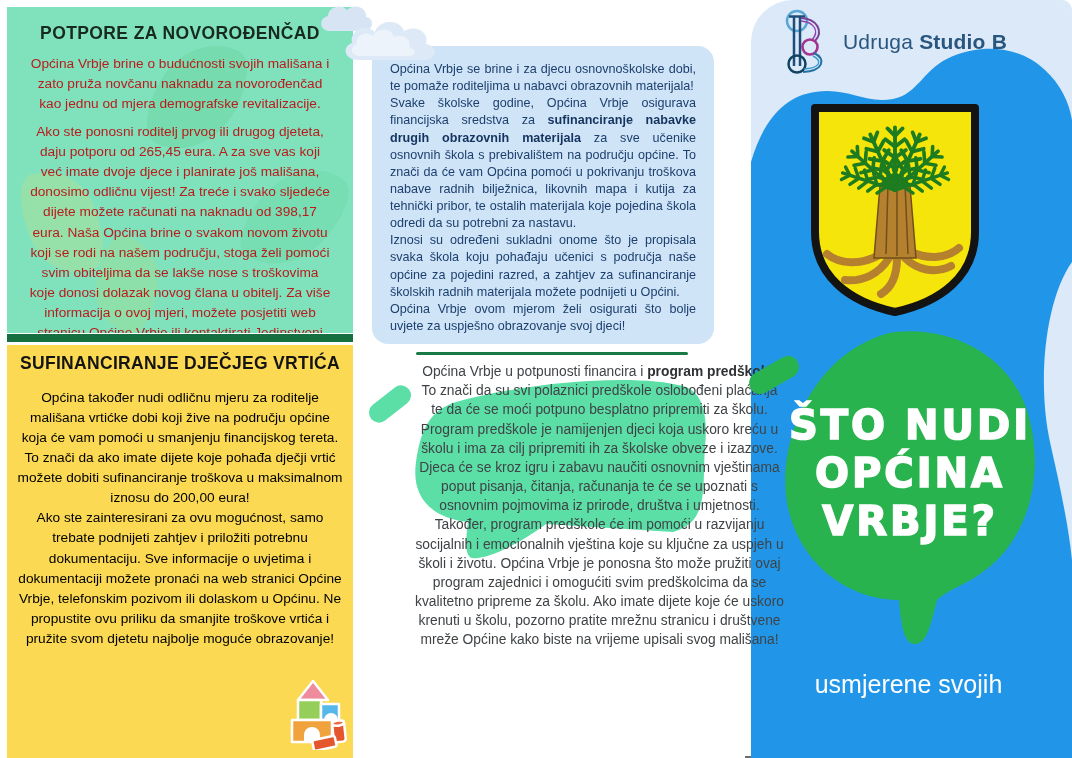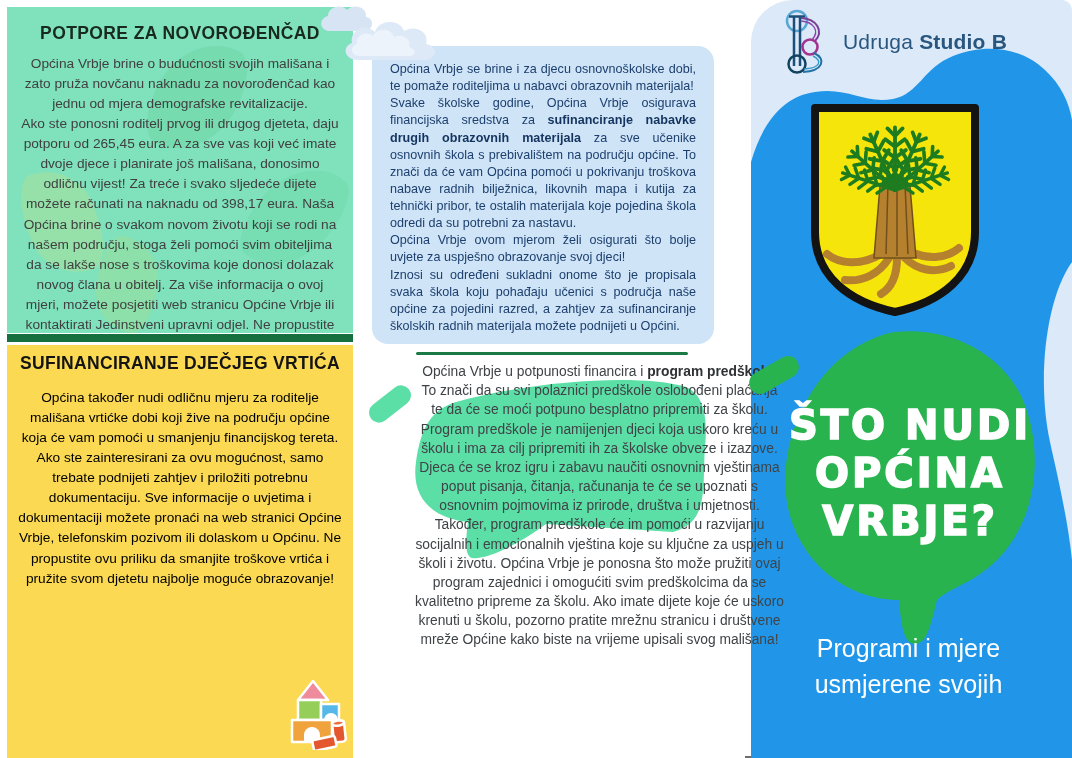--- a/index.html
+++ b/index.html
@@ -4,21 +4,21 @@
 <style>
   html,body{margin:0;padding:0;background:#888;}
   .page{position:relative;width:1072px;height:758px;background:#ffffff;overflow:hidden;
         font-family:"Liberation Sans",sans-serif;box-shadow:inset 0 0 0 2px #6e6e6e;}
 
   
   .col-left{position:absolute;left:0;top:0;width:360px;height:758px;background:#fff;}
   .green-panel{position:absolute;left:7px;top:7px;width:346px;height:326px;background:#7fe2bd;
     overflow:hidden;text-align:center;padding:10px 13px 7px;box-sizing:border-box;}
   .green-panel h2{font-size:17.5px;font-weight:bold;color:#182a20;letter-spacing:.4px;margin:6px 0 10px;position:relative;z-index:2;}
-  .green-panel p{font-size:13.7px;line-height:1.465;color:#404040;margin:0;position:relative;z-index:2;}
+  .green-panel p{font-size:13.7px;line-height:1.465;color:#b91c1c;margin:8px;position:relative;z-index:2;}
   .leaf{position:absolute;z-index:1;}
   .leaf.l1{left:150px;top:30px;width:80px;height:120px;background:#6fd6a3;opacity:.55;border-radius:70% 30% 70% 30%/55% 45% 55% 45%;transform:rotate(28deg);}
   .leaf.l2{left:20px;top:160px;width:70px;height:110px;background:#b9e08e;opacity:.4;border-radius:30% 70% 30% 70%/45%;transform:rotate(-20deg);}
   .leaf.l3{left:250px;top:150px;width:75px;height:120px;background:#6fd6a3;opacity:.45;border-radius:70% 30% 70% 30%/55% 45% 55% 45%;transform:rotate(40deg);}
   .leaf.l4{left:90px;top:230px;width:60px;height:95px;background:#aade85;opacity:.35;border-radius:30% 70% 30% 70%/45%;transform:rotate(10deg);}
   .divider-bar{position:absolute;left:7px;top:334px;width:346px;height:8px;background:#156f3e;}
   .yellow-panel{position:absolute;left:7px;top:345px;width:346px;height:413px;background:#fbd952;
     text-align:center;padding:2px 10px 0;box-sizing:border-box;}
   .yellow-panel h2{font-size:17.5px;font-weight:bold;color:#141414;letter-spacing:.3px;margin:6px 0 14px;}
   .yellow-panel p{font-size:13.7px;line-height:1.465;color:#000000;margin:0;}
@@ -68,20 +68,21 @@
       <h2>POTPORE ZA NOVOROĐENČAD</h2>
       <p>Općina Vrbje brine o budućnosti svojih mališana i zato pruža novčanu naknadu za novorođenčad kao jednu od mjera demografske revitalizacije.</p>
       <p>Ako ste ponosni roditelj prvog ili drugog djeteta, daju potporu od 265,45 eura. A za sve vas koji već imate dvoje djece i planirate još mališana, donosimo odličnu vijest! Za treće i svako sljedeće dijete možete računati na naknadu od 398,17 eura. Naša Općina brine o svakom novom životu koji se rodi na našem području, stoga želi pomoći svim obiteljima da se lakše nose s troškovima koje donosi dolazak novog člana u obitelj. Za više informacija o ovoj mjeri, možete posjetiti web stranicu Općine Vrbje ili kontaktirati Jedinstveni upravni odjel. Ne propustite ovu priliku za financijsku pomoć i osigurajte svom novorođenčetu najbolji mogući start u životu!</p>
     </section>
 
     <div class="divider-bar"></div>
 
     <section class="yellow-panel">
       <h2>SUFINANCIRANJE DJEČJEG VRTIĆA</h2>
       <p>Općina također nudi odličnu mjeru za roditelje mališana vrtićke dobi koji žive na području općine koja će vam pomoći u smanjenju financijskog tereta.</p>
+      <p>To znači da ako imate dijete koje pohađa dječji vrtić možete dobiti sufinanciranje troškova u maksimalnom iznosu do 200,00 eura!</p>
       <p>Ako ste zainteresirani za ovu mogućnost, samo trebate podnijeti zahtjev i priložiti potrebnu dokumentaciju. Sve informacije o uvjetima i dokumentaciji možete pronaći na web stranici Općine Vrbje, telefonskim pozivom ili dolaskom u Općinu. Ne propustite ovu priliku da smanjite troškove vrtića i pružite svom djetetu najbolje moguće obrazovanje!</p>
 
       <svg class="blocks" width="64" height="72" viewBox="0 0 64 72">
         <g stroke="#ffffff" stroke-width="2.5" stroke-linejoin="round">
           <path d="M30 3 L45 22 L15 22 Z" fill="#ee8b9c"></path>
           <rect x="15" y="22" width="23" height="20" fill="#95cf5a"></rect>
           <rect x="38" y="26" width="18" height="16" fill="#56b8e8"></rect>
           <path d="M41 42 A7 7 0 0 1 55 42 Z" fill="#ffffff" stroke="none"></path>
           <rect x="9" y="42" width="40" height="22" fill="#f0a33c"></rect>
           <path d="M21 64 L21 57 A8 8 0 0 1 37 57 L37 64 Z" fill="#ffffff" stroke="none"></path>
@@ -98,22 +99,22 @@
   <svg class="cloud" width="126" height="62" viewBox="0 0 126 62">
     <path fill="#d6e4f3" d="M10 29 C1 27 1 16 10 14 C10 5 23 1 29 8 C36 1 49 5 48 15 C56 16 56 27 48 29 Z"></path>
     <path fill="#dde9f6" d="M40 58 C27 58 23 45 34 41 C31 28 48 21 57 30 C61 17 82 17 86 29 C97 22 112 30 108 42 C120 44 120 56 108 58 Z"></path>
     <path fill="#ecf3fb" d="M42 54 C33 54 31 45 39 42 C37 33 49 28 55 34 C59 25 74 26 76 35 C84 31 94 37 91 45 C99 47 98 54 91 54 Z"></path>
   </svg>
 
   <div class="col-mid">
     <div class="blue-box">
       <p>Općina Vrbje se brine i za djecu osnovnoškolske dobi, te pomaže roditeljima u nabavci obrazovnih materijala!</p>
       <p><span>Svake školske godine, Općina Vrbje osigurava financijska sredstva za </span><b>sufinanciranje nabavke drugih obrazovnih materijala</b><span> za sve učenike osnovnih škola s prebivalištem na području općine. To znači da će vam Općina pomoći u pokrivanju troškova nabave radnih bilježnica, likovnih mapa i kutija za tehnički pribor, te ostalih materijala koje pojedina škola odredi da su potrebni za nastavu.</span></p>
+      <p>Iznosi su određeni sukladni onome što je propisala svaka škola koju pohađaju učenici s područja naše općine za pojedini razred, a zahtjev za sufinanciranje školskih radnih materijala možete podnijeti u Općini.</p>
       <p>Općina Vrbje ovom mjerom želi osigurati što bolje uvjete za uspješno obrazovanje svoj djeci!</p>
-      <p>Iznosi su određeni sukladni onome što je propisala svaka škola koju pohađaju učenici s područja naše općine za pojedini razred, a zahtjev za sufinanciranje školskih radnih materijala možete podnijeti u Općini.</p>
     </div>
 
     <div class="green-rule"></div>
 
     <span class="mint-dash"></span>
     <svg class="blob-svg" width="328" height="192" viewBox="0 0 328 192">
       <path fill="#5bdfa6" d="M70 30 C150 8 252 2 297 14 C318 20 322 45 319 75 C316 115 324 150 287 160 L160 152 C130 174 100 188 86 186 C78 184 80 165 82 150 C45 146 25 125 30 90 C35 55 45 38 70 30 Z"></path>
     </svg>
 
     <div class="preschool"><span>Općina Vrbje u potpunosti financira i </span><b>program predškole!</b><span> To znači da su svi polaznici predškole oslobođeni plaćanja te da će se moći potpuno besplatno pripremiti za školu. Program predškole je namijenjen djeci koja uskoro kreću u školu i ima za cilj pripremiti ih za školske obveze i izazove. Djeca će se kroz igru i zabavu naučiti osnovnim vještinama poput pisanja, čitanja, računanja te će se upoznati s osnovnim pojmovima iz prirode, društva i umjetnosti. Također, program predškole će im pomoći u razvijanju socijalnih i emocionalnih vještina koje su ključne za uspjeh u školi i životu. Općina Vrbje je ponosna što može pružiti ovaj program zajednici i omogućiti svim predškolcima da se kvalitetno pripreme za školu. Ako imate dijete koje će uskoro krenuti u školu, pozorno pratite mrežnu stranicu i društvene mreže Općine kako biste na vrijeme upisali svog mališana!</span></div>
@@ -176,18 +177,18 @@
       <path fill="#29b34e" d="M120 6 C180 0 237 32 253 88 C269 142 258 212 205 248 C188 260 172 264 162 274 C156 298 152 318 140 318 C128 318 126 296 124 274 C75 274 26 240 13 182 C0 120 35 40 95 14 C103 10 112 7 120 6 Z"></path>
     </svg>
 
     <h1 class="big-title">
       <div>ŠTO NUDI</div>
       <div>OPĆINA</div>
       <div>VRBJE?</div>
     </h1>
 
     <p class="subtitle">
-      <span>Programi i mjere</span><br>
+      <br>
       <span>usmjerene svojih</span>
     </p>
   </div>
 
 </div>
 
 </body></html>

